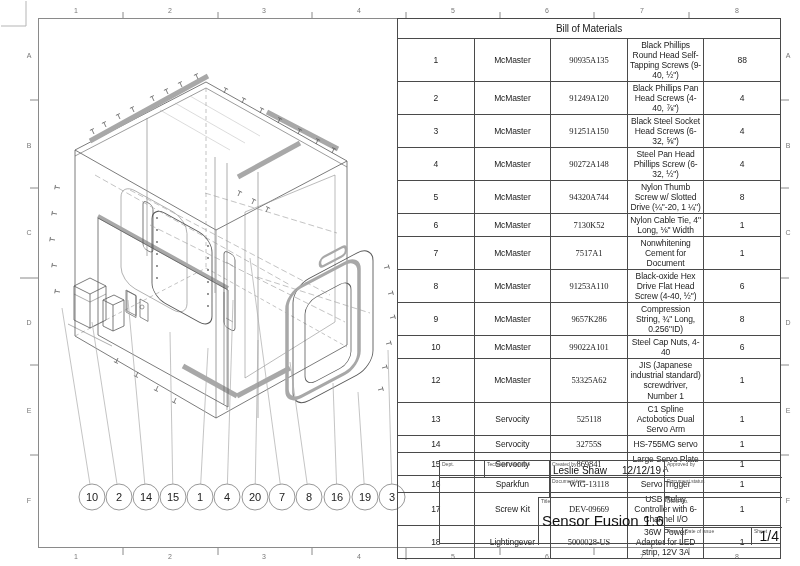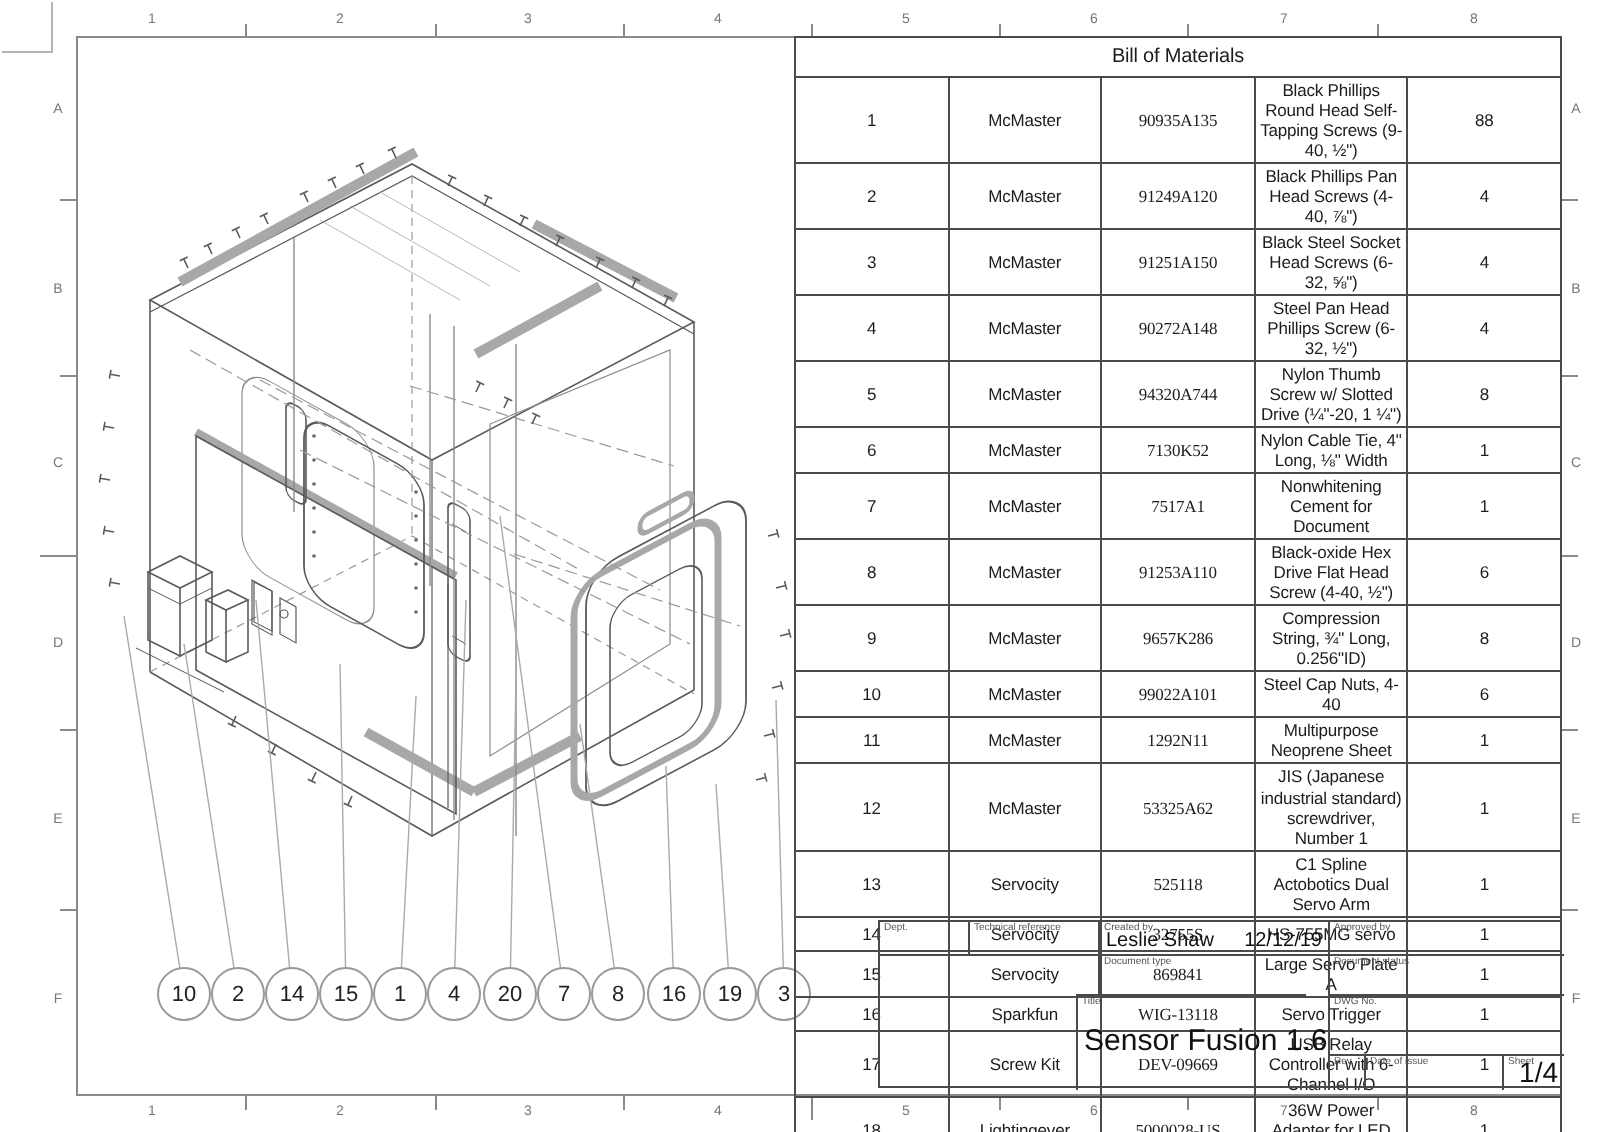--- a/index.html
+++ b/index.html
@@ -374,27 +374,20 @@
           <td class="c-qty">8</td>
         </tr>
         <tr>
           <td class="c-no">10</td>
           <td class="c-vendor">McMaster</td>
           <td class="c-part">99022A101</td>
           <td class="c-desc">Steel Cap Nuts, 4-40</td>
           <td class="c-qty">6</td>
         </tr>
         <tr>
-          <td class="c-no">11</td>
-          <td class="c-vendor">McMaster</td>
-          <td class="c-part">1292N11</td>
-          <td class="c-desc">Multipurpose Neoprene Sheet</td>
-          <td class="c-qty">1</td>
-        </tr>
-        <tr>
           <td class="c-no">12</td>
           <td class="c-vendor">McMaster</td>
           <td class="c-part">53325A62</td>
           <td class="c-desc">JIS (Japanese industrial standard) screwdriver, Number 1</td>
           <td class="c-qty">1</td>
         </tr>
         <tr>
           <td class="c-no">13</td>
           <td class="c-vendor">Servocity</td>
           <td class="c-part">525118</td>

